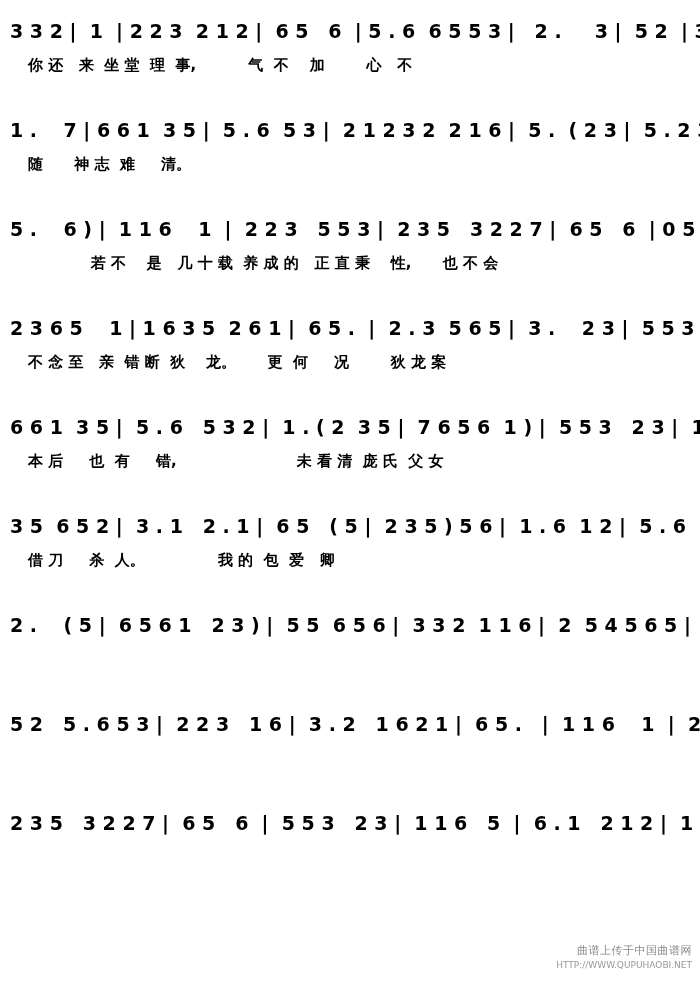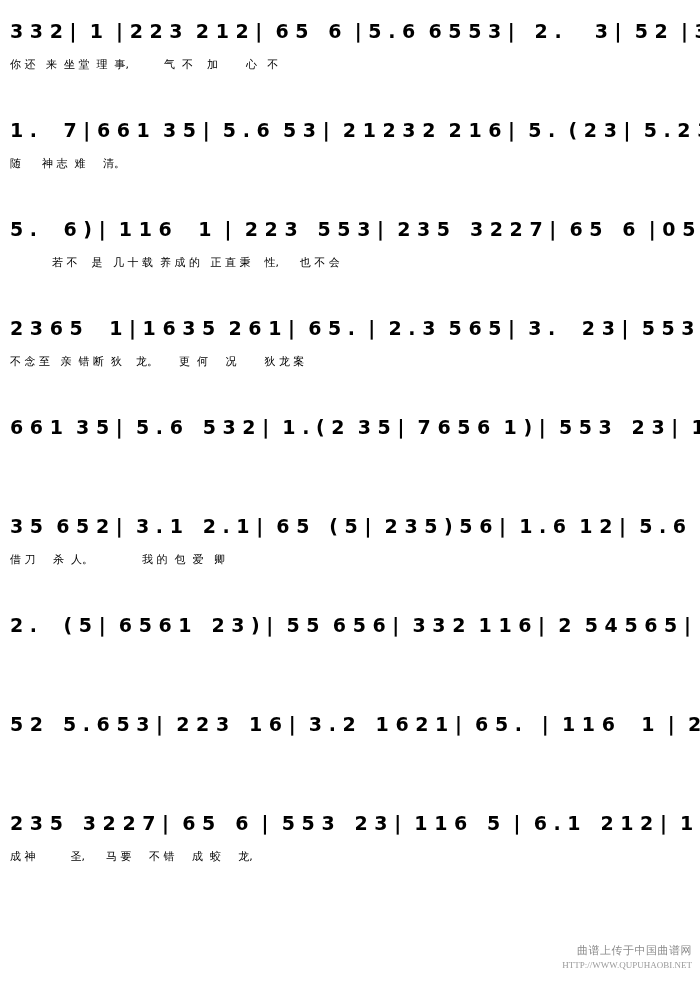--- a/index.html
+++ b/index.html
@@ -27,37 +27,38 @@
     font-size:19px;
     font-weight:700;
     letter-spacing:0px;
     white-space:pre;
     height:34px;
     line-height:34px;
     padding-top:14px;
   }
   .lyrics{
     font-family:"DejaVu Sans","Liberation Sans",sans-serif;
-    font-size:11px;
-    font-weight:400;
+    font-size:15px;
+    font-weight:700;
     white-space:pre;
     height:26px;
     line-height:26px;
     padding-top:4px;
+    margin-left:18px;
   }
   .watermark{
     position:absolute;
     right:8px;
     bottom:24px;
     text-align:right;
     color:#8a8a8a;
     font-size:11px;
     line-height:14px;
   }
-  .watermark .wm2{font-size:9px;color:#9a9a9a;font-family:Liberation Serif, serif;}
+  .watermark .wm2{font-size:9px;color:#9a9a9a;}
   .credit-line{letter-spacing:0.5px;}
 </style>
 </head>
 <body>
 
 <div class="sheet">
 
   <div class="line">
     <div class="notes">3 3 2 |  1  | 2 2 3  2 1 2 |  6 5   6  | 5 . 6  6 5 5 3 |   2 .     3 |  5 2  | 3 2 |</div>
     <div class="lyrics">你 还   来  坐 堂  理  事,          气  不    加        心   不</div>
@@ -73,38 +74,38 @@
     <div class="lyrics">            若 不    是   几 十 载  养 成 的   正 直 秉    性,      也 不 会</div>
   </div>
 
   <div class="line">
     <div class="notes">2 3 6 5    1 | 1 6 3 5  2 6 1 |  6 5 .  |  2 . 3  5 6 5 |  3 .    2 3 |  5 5 3   2 1 7 |</div>
     <div class="lyrics">不 念 至   亲  错 断  狄    龙。      更  何     况        狄 龙 案</div>
   </div>
 
   <div class="line">
     <div class="notes">6 6 1  3 5 |  5 . 6   5 3 2 |  1 . ( 2  3 5 |  7 6 5 6  1 ) |  5 5 3   2 3 |  1 1 6   5 5 |</div>
+    <div class="lyrics">本 后     也  有     错,                       未 看 清  庞 氏  父 女</div>
   </div>
 
   <div class="line">
     <div class="notes">3 5  6 5 2 |  3 . 1   2 . 1 |  6 5   ( 5 |  2 3 5 ) 5 6 |  1 . 6  1 2 |  5 . 6  6 5 5 3 |</div>
     <div class="lyrics">借 刀     杀  人。              我 的  包  爱   卿</div>
   </div>
 
   <div class="line">
     <div class="notes">2 .    ( 5 |  6 5 6 1   2 3 ) |  5 5  6 5 6 |  3 3 2  1 1 6 |  2  5 4 5 6 5 |  3 . 2  1 6 |</div>
   </div>
 
   <div class="line">
     <div class="notes">5 2   5 . 6 5 3 |  2 2 3   1 6 |  3 . 2   1 6 2 1 |  6 5 .   |  1 1 6    1  |  2 2 3  5 3 |</div>
   </div>
 
   <div class="line">
     <div class="notes">2 3 5   3 2 2 7 |  6 5   6  |  5 5 3   2 3 |  1 1 6   5  |  6 . 1   2 1 2 |  1 6  5 . |</div>
-    <div class="lyrics">成 神          圣,      马 要     不 错     成  蛟     龙,</div>
   </div>
 
 
   <div class="watermark">
     <div class="credit-line">曲谱上传于中国曲谱网</div>
     <div class="wm2">HTTP://WWW.QUPUHAOBI.NET</div>
   </div>
 
 </div>
 

